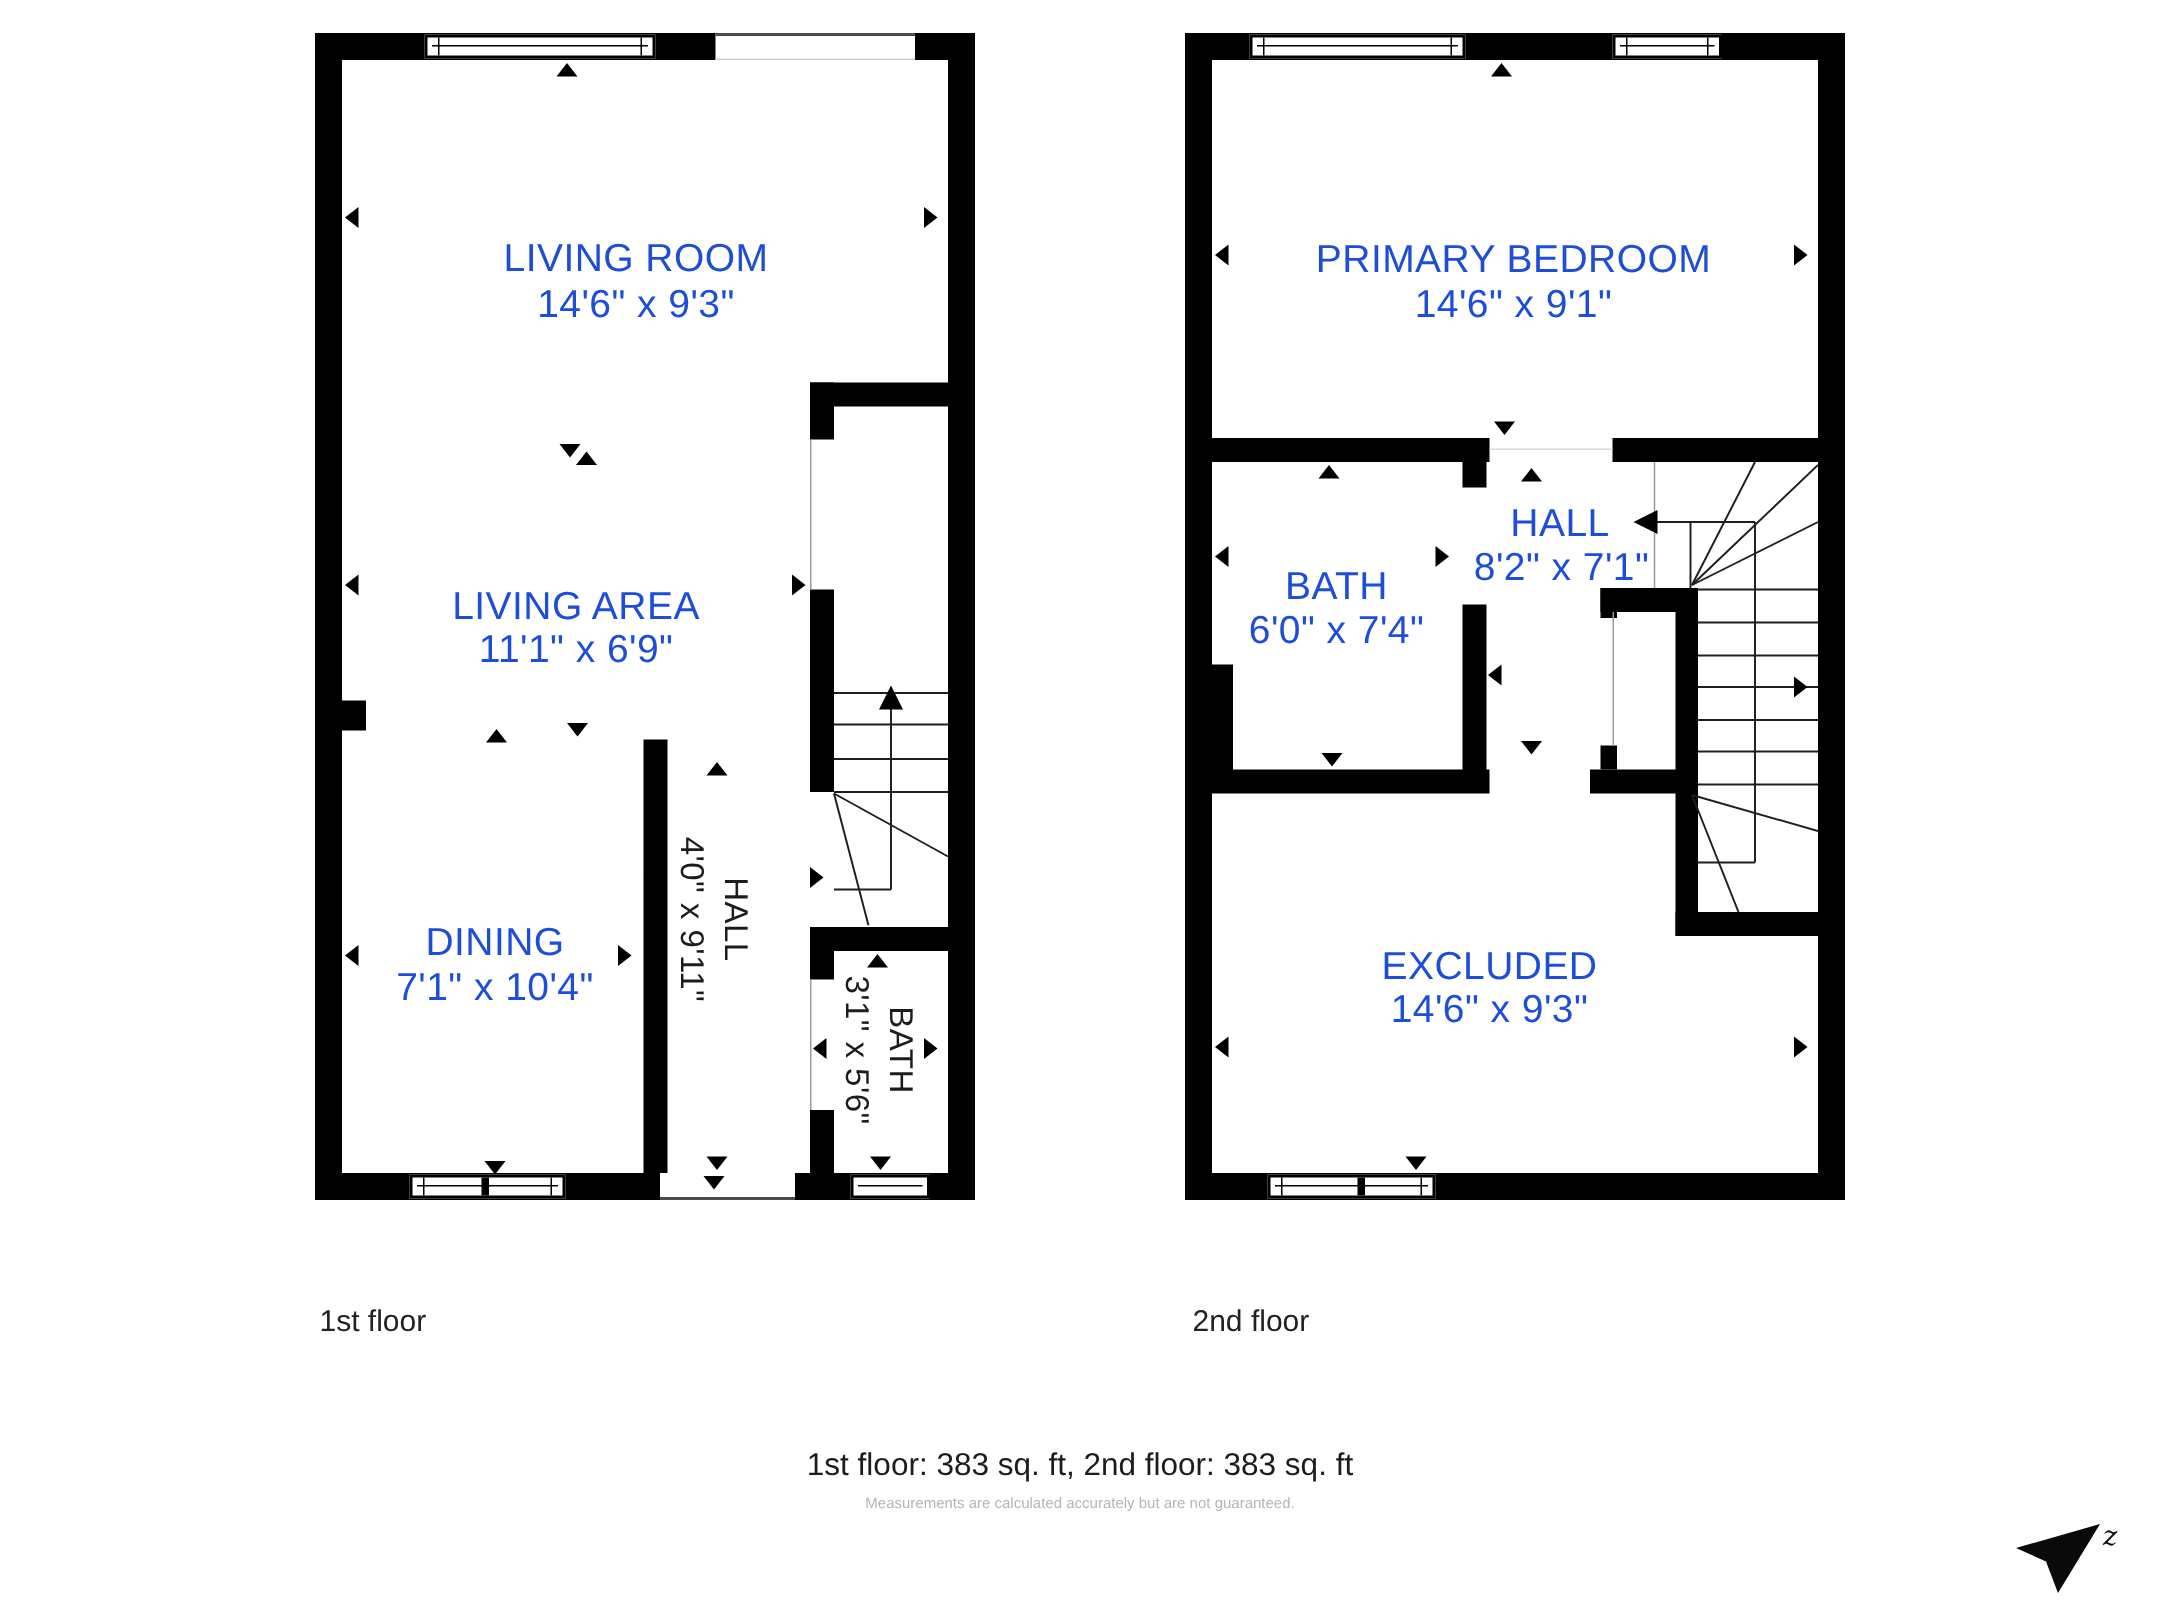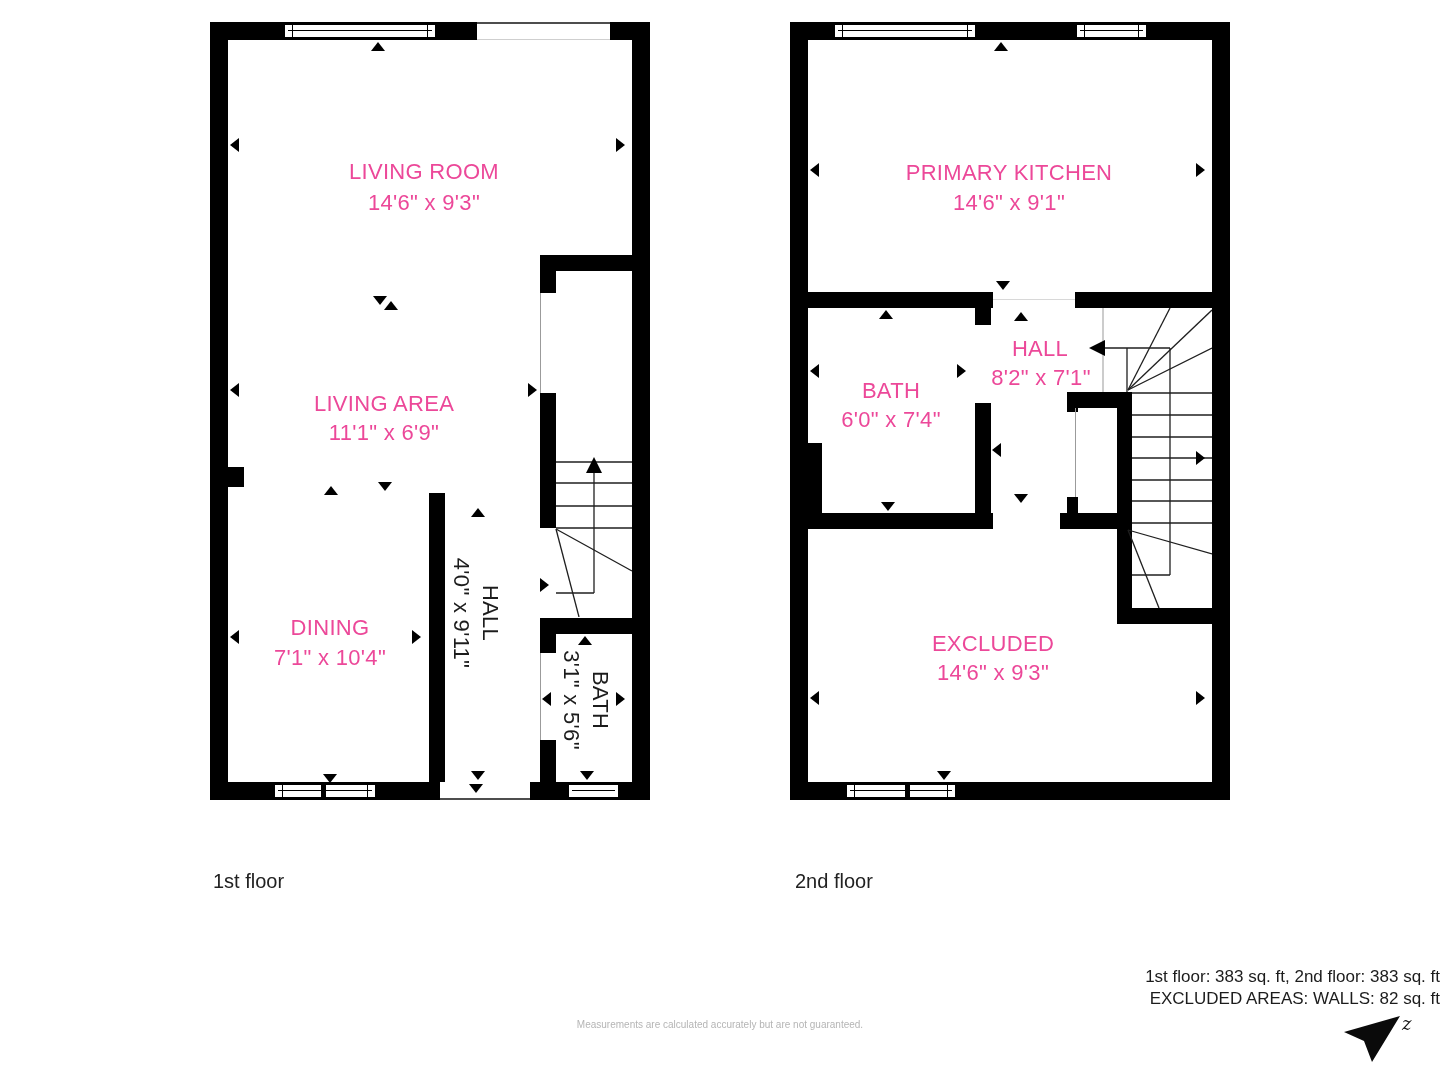--- a/index.html
+++ b/index.html
@@ -7,35 +7,35 @@
           font-family:"Liberation Sans","DejaVu Sans",sans-serif;}
   .plan{position:absolute;width:440px;height:778px;}
   .w{display:block;position:absolute;background:#000;}
   .win{position:absolute;background:#fff;border:2px solid #000;box-sizing:border-box;}
   .win .mid{position:absolute;left:3px;right:3px;top:50%;margin-top:-1px;height:1px;background:#000;}
   .win .capl{position:absolute;left:7px;top:0;bottom:0;width:1px;background:#000;}
   .win .capr{position:absolute;right:7px;top:0;bottom:0;width:1px;background:#000;}
   .win .mull{position:absolute;top:0;bottom:0;width:5px;background:#000;}
   .open{position:absolute;background:#fff;box-sizing:border-box;}
   .tline{position:absolute;background:#9b9b9b;}
-  .lbl{position:absolute;transform:translate(-50%,-50%);font-size:22px;color:#ec4899;
+  .lbl{position:absolute;transform:translate(-50%,-50%);font-size:26px;color:#1d4ed8;
        white-space:nowrap;letter-spacing:0.3px;}
   .rot{position:absolute;transform:translate(-50%,-50%) rotate(90deg);text-align:center;
        white-space:nowrap;line-height:29px;font-size:22px;color:#1c1c1c;letter-spacing:0.3px;}
   .rot div{display:block;}
   .cap{position:absolute;font-size:20px;color:#222;}
   .ar{position:absolute;width:0;height:0;}
   .ar.u{border-left:7px solid transparent;border-right:7px solid transparent;border-bottom:9px solid #000;}
   .ar.d{border-left:7px solid transparent;border-right:7px solid transparent;border-top:9px solid #000;}
   .ar.l{border-top:7px solid transparent;border-bottom:7px solid transparent;border-right:9px solid #000;}
   .ar.r{border-top:7px solid transparent;border-bottom:7px solid transparent;border-left:9px solid #000;}
   .stairs{position:absolute;}
   .summary{position:absolute;left:0;right:0;top:966px;text-align:center;color:#1c1c1c;}
   .summary .t1{font-size:17px;font-weight:bold;line-height:22px;}
-  .summary .t2,.summary .t3{font-size:17px;line-height:22px;text-align:right;}
+  .summary .t2,.summary .t3{font-size:21px;line-height:22px;}
   .summary .t4{font-size:10px;color:#b5b5b5;margin-top:9px;}
   .compass{position:absolute;left:1338px;top:1010px;}
 </style>
 </head>
 <body>
 
 <div class="canvas">
 
   <div class="plan" style="left:210px;top:22px;">
 
@@ -201,34 +201,33 @@
     <i class="ar r" style="left:167px;top:342px;"></i>
     <i class="ar u" style="left:224px;top:290px;"></i>
     <i class="ar d" style="left:224px;top:472px;"></i>
     <i class="ar l" style="left:202px;top:421px;"></i>
     <i class="ar r" style="left:406px;top:429px;"></i>
     <i class="ar u" style="left:118px;top:496px;"></i>
     <i class="ar d" style="left:147px;top:749px;"></i>
     <i class="ar l" style="left:20px;top:669px;"></i>
     <i class="ar r" style="left:406px;top:669px;"></i>
 
-    <div class="lbl" style="left:219px;top:151px;">PRIMARY KITCHEN</div>
+    <div class="lbl" style="left:219px;top:151px;">PRIMARY BEDROOM</div>
     <div class="lbl" style="left:219px;top:181px;">14'6" x 9'1"</div>
     <div class="lbl" style="left:101px;top:369px;">BATH</div>
     <div class="lbl" style="left:101px;top:398px;">6'0" x 7'4"</div>
     <div class="lbl" style="left:250px;top:327px;">HALL</div>
     <div class="lbl" style="left:251px;top:356px;">8'2" x 7'1"</div>
     <div class="lbl" style="left:203px;top:622px;">EXCLUDED</div>
     <div class="lbl" style="left:203px;top:651px;">14'6" x 9'3"</div>
     <div class="cap" style="left:5px;top:848px;">2nd floor</div>
   </div>
 
   <div class="summary">
     <div class="t2">1st floor: 383 sq. ft, 2nd floor: 383 sq. ft</div>
-    <div class="t3">EXCLUDED AREAS: WALLS: 82 sq. ft</div>
     <div class="t4">Measurements are calculated accurately but are not guaranteed.</div>
   </div>
 
   <svg class="compass" width="96" height="64" viewBox="0 0 96 64">
     <polygon points="6,22 62,6 34,52 26,31" fill="#0a0a0a"></polygon>
     <text x="64" y="20" font-size="18" font-style="italic" font-family="DejaVu Serif, serif" fill="#111">z</text>
   </svg>
 
 </div>
 

